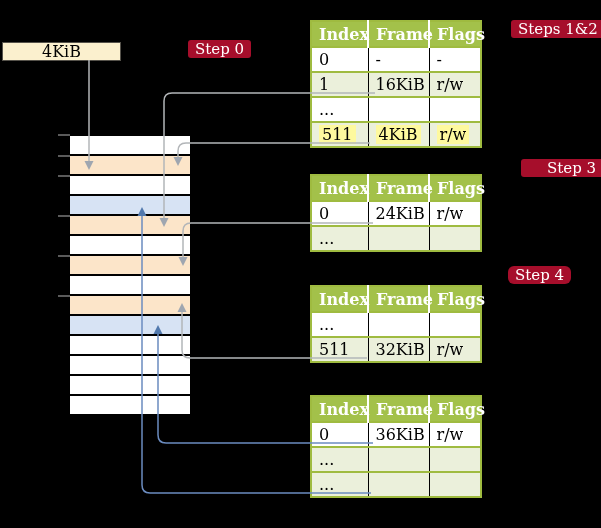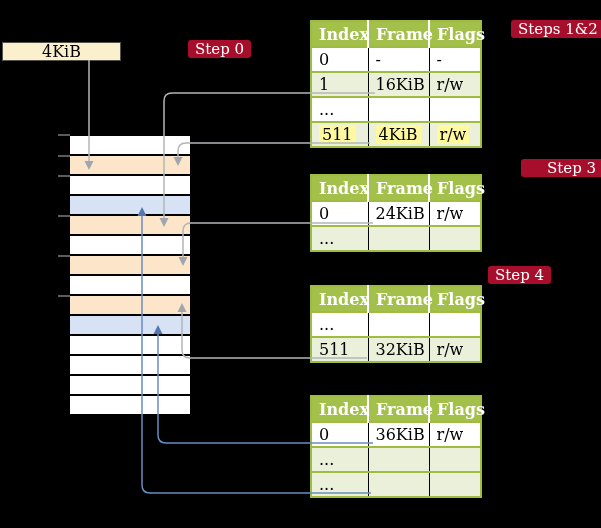--- a/index.html
+++ b/index.html
@@ -19,21 +19,21 @@
     font-size:16px; line-height:17px; text-align:center;
   }
   
   .badge{
     position:absolute; background:var(--red); color:#fff; font-size:15px;
     line-height:18px; padding:0 7px; border-radius:3px; white-space:nowrap;
   }
   #badge-step0 {left:188px; top:40px;}
   #badge-steps12{left:511px; top:20px;}
   #badge-step3 {left:521px; top:159px;padding-left:26px;}
-  #badge-step4 {left:488px; top:266px;}
+  #badge-step4 {left:508px; top:266px;border-radius:6px;}
   
   #memory-strip{position:absolute; left:70px; top:136px; width:120px;}
   .mem-row{height:18px; margin-bottom:2px;}
   .mem-row.white{background:var(--white);}
   .mem-row.pagetable{background:var(--orange);}
   .mem-row.data{background:var(--blue);}
   
   table.ptable{
     position:absolute; left:310px; width:170px; border-collapse:collapse;
     background:var(--white); border:2px solid var(--brd); table-layout:fixed;

